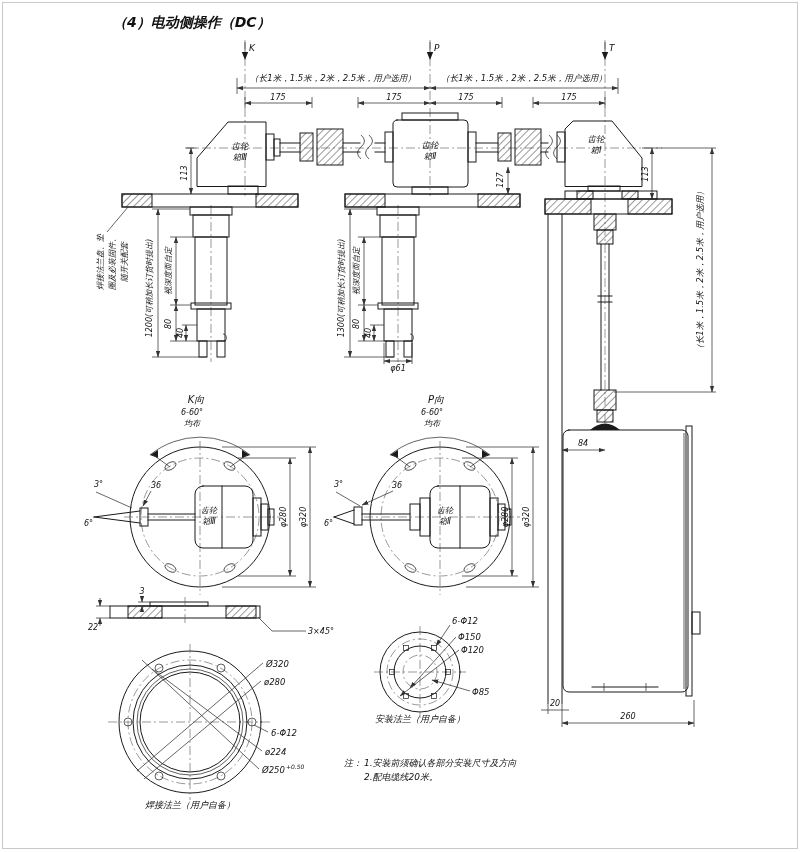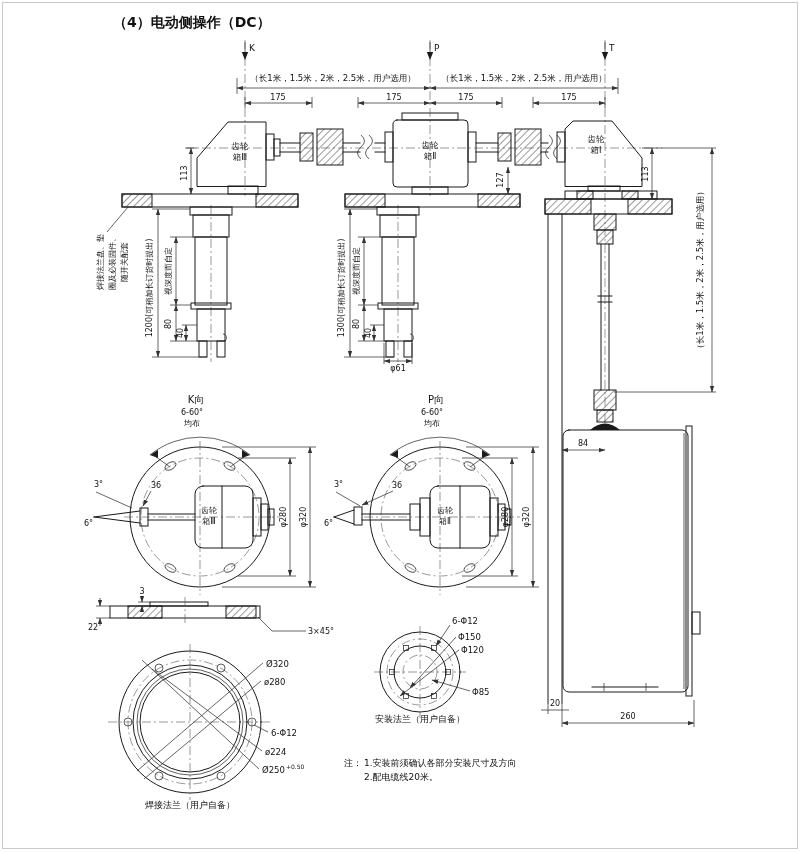--- a/index.html
+++ b/index.html
@@ -1,17 +1,17 @@
 <!DOCTYPE html>
 <html><head>
 <meta charset="utf-8">
 <style>
   html,body{margin:0;padding:0;background:#fff;}
   .page{position:relative;width:800px;height:852px;background:#ffffff;overflow:hidden;
-        font-family:"DejaVu Sans","Liberation Sans",sans-serif;}
+        font-family:"DejaVu Sans","Liberation Sans",sans-serif;font-style:italic;}
   svg{display:block}
   .s{stroke:#1a1a1a;stroke-width:1;fill:none;stroke-linecap:square}
   .sthin{stroke:#1a1a1a;stroke-width:.7;fill:none}
   .d{stroke:#333;stroke-width:.75;fill:none}
   .cl{stroke:#555;stroke-width:.6;fill:none;stroke-dasharray:9 3 2 3}
   .h{fill:url(#hat);stroke:#1a1a1a;stroke-width:1}
   .f{fill:#1a1a1a;stroke:none}
   text{fill:#111;font-family:"DejaVu Sans","Liberation Sans",sans-serif}
   .t6{font-size:6px}.t8{font-size:8px}.t85{font-size:8.5px}.t9{font-size:9px}.t10{font-size:10px}
   .tt{font-size:14px;font-weight:bold}

